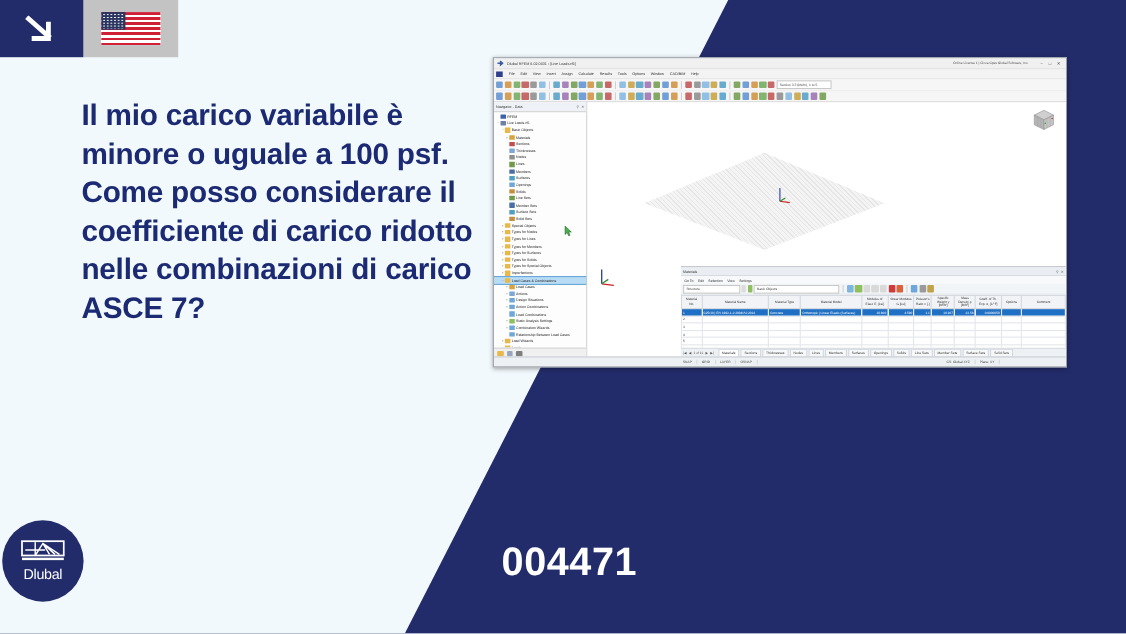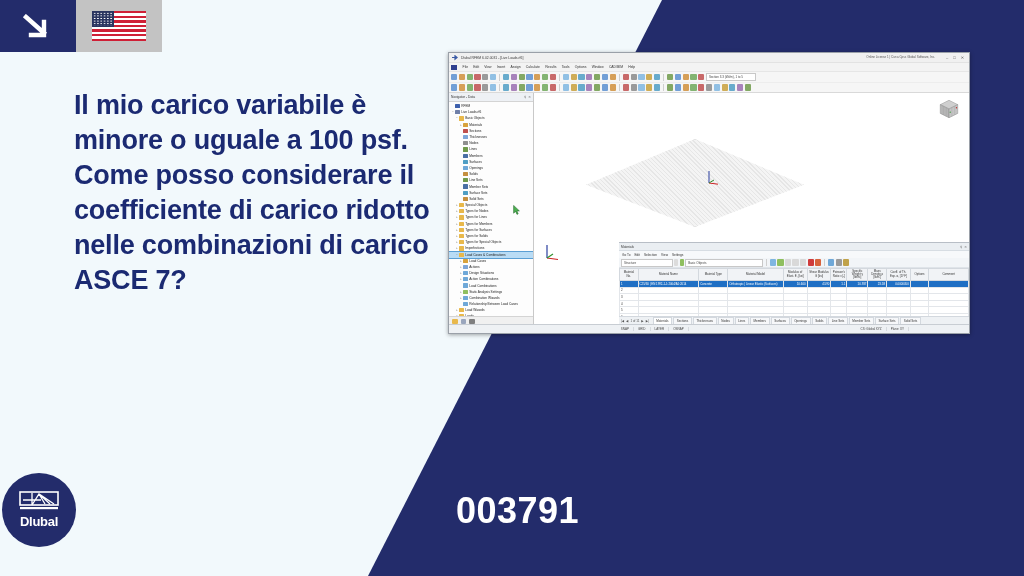--- a/index.html
+++ b/index.html
@@ -40,21 +40,21 @@
     letter-spacing:-0.2px;
   }
   
   .logo{
     position:absolute;left:2px;top:473px;width:74px;height:74px;border-radius:50%;
     background:#232c6b;display:flex;flex-direction:column;
     align-items:center;justify-content:center;
   }
   .logo .mark{width:40px;height:22px;position:relative;}
   .logo .brand{
-    color:#ffffff;font-size:13px;font-weight:bold;letter-spacing:-0.3px;margin-top:1px;
+    color:#ffffff;font-size:13px;font-weight:normal;letter-spacing:-0.3px;margin-top:1px;
   }
   
   .faq-row{position:absolute;left:456px;top:493px;display:flex;align-items:center;gap:16px;}
   .faq-tag{
     background:#56b9e2;color:#ffffff;font-weight:bold;font-size:34px;
     padding:4px 16px 7px 16px;line-height:1;letter-spacing:-0.5px;
   }
   .faq-num{color:#ffffff;font-weight:bold;font-size:36px;letter-spacing:0.5px;line-height:1;}
 
   
@@ -174,21 +174,21 @@
       <svg viewBox="0 0 40 22" width="40" height="22">
         <rect x="1" y="1" width="38" height="13" fill="none" stroke="#ffffff" stroke-width="1.6"></rect>
         <path d="M13 14 L20 3 L35 13 M20 3 L26 13 M20 3 L31 13 M13 14 L13 2 M4 9 L22 9" stroke="#ffffff" stroke-width="1.3" fill="none"></path>
         <rect x="1" y="16" width="38" height="2.2" fill="#ffffff"></rect>
       </svg>
     </div>
     <div class="brand">Dlubal</div>
   </div>
 
   <div class="faq-row">
-    <div class="faq-num">003791</div>
+    <div class="faq-num">004471</div>
   </div>
 
   <div class="app-window">
 
     <div class="titlebar">
       <div class="tb-ico"></div>
       <div class="tb-text">Dlubal RFEM 6.02.0031 - [Live Loads.rf6]</div>
       <div class="tb-ctrls">
         <span style="font-size:3px;color:#555;margin-right:6px;">Online License 1 | Civca Cpss Global Software, Inc.</span>
         <span>–</span>

